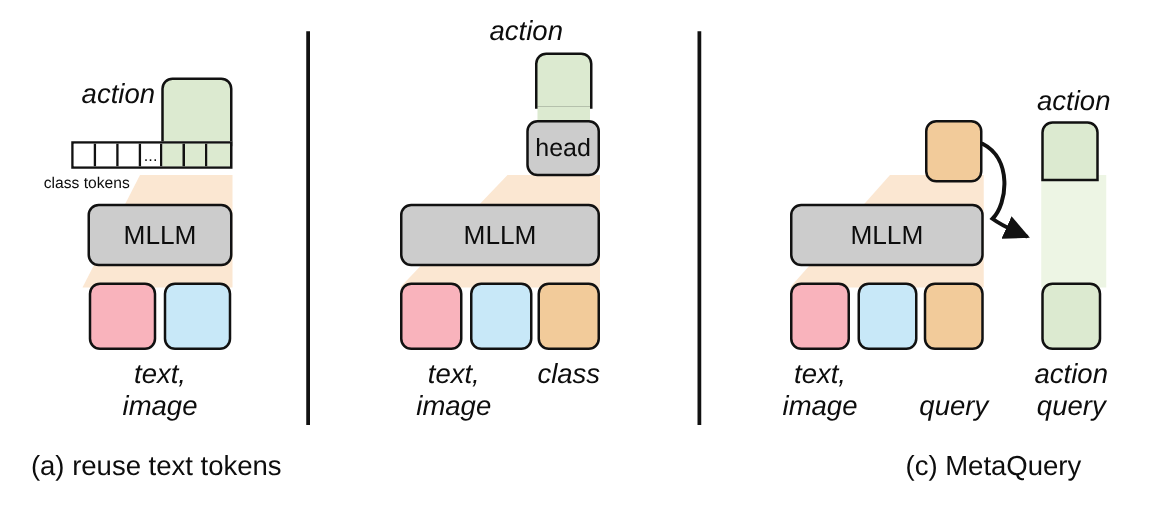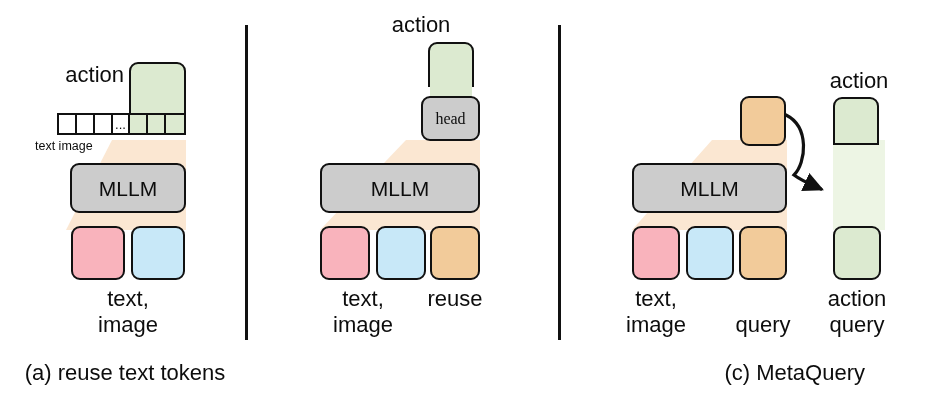--- a/index.html
+++ b/index.html
@@ -22,21 +22,21 @@
 
   .c-green{background:#dcead0;}
   .c-grey{background:#cccccc;}
   .c-pink{background:#f9b3bc;}
   .c-blue{background:#c8e8f8;}
   .c-orange{background:#f2cb9a;}
   .c-white{background:#ffffff;}
 
   .label{
     position:absolute;font-size:22px;line-height:1.12;
-    text-align:center;white-space:nowrap;color:#0d0d0d;
+    text-align:center;white-space:nowrap;color:#0d0d0d;font-style:italic;
   }
   .label.two{white-space:normal;}
   .tiny{position:absolute;font-size:12.5px;line-height:1;color:#0d0d0d;white-space:nowrap;}
 
   .divider{position:absolute;width:3px;background:#111111;}
 
   .caption{
     position:absolute;font-size:22px;line-height:1;color:#0d0d0d;
     white-space:nowrap;text-align:center;
   }
@@ -69,21 +69,21 @@
   <div class="strip" style="left:57px;top:113px;width:129px;height:22px;">
     <div class="cell c-white" style="width:18.43px;"></div>
     <div class="cell c-white" style="width:18.43px;"></div>
     <div class="cell c-white" style="width:18.43px;"></div>
     <div class="cell c-white" style="width:18.43px;">...</div>
     <div class="cell c-green" style="width:18.43px;"></div>
     <div class="cell c-green" style="width:18.43px;"></div>
     <div class="cell c-green" style="width:18.43px;"></div>
   </div>
 
-  <div class="tiny" style="left:35px;top:140px;">text image</div>
+  <div class="tiny" style="left:35px;top:140px;">class tokens</div>
 
   <div class="box rbox c-grey" style="left:70px;top:163px;width:116px;height:50px;">MLLM</div>
 
   <div class="box rbox c-pink" style="left:71px;top:226px;width:54px;height:54px;"></div>
   <div class="box rbox c-blue" style="left:131px;top:226px;width:54px;height:54px;"></div>
 
   <div class="label two" style="left:78px;top:287px;width:100px;">text,</div>
   <div class="label two" style="left:78px;top:313px;width:100px;">image</div>
 
   <div class="caption" style="left:0px;top:362px;width:250px;">(a) reuse text tokens</div>
@@ -93,32 +93,32 @@
   <svg class="arrow" style="left:320px;top:140px;width:160px;height:90px;">
     <polygon points="86,0 160,0 160,90 0,90" fill="#fbe7d2"></polygon>
   </svg>
 
   <div class="label" style="left:381px;top:13px;width:80px;">action</div>
 
   <div class="box topcap c-green" style="left:428px;top:42px;width:46px;height:45px;"></div>
 
   <div class="band-dark" style="left:430px;top:85px;width:42px;height:14px;"></div>
 
-  <div class="box rbox c-grey" style="left:421px;top:96px;width:59px;height:45px;font-size:16px;font-family:Liberation Serif, serif;">head</div>
+  <div class="box rbox c-grey" style="left:421px;top:96px;width:59px;height:45px;font-size:20px;">head</div>
 
   <div class="box rbox c-grey" style="left:320px;top:163px;width:160px;height:50px;">MLLM</div>
 
   <div class="box rbox c-pink" style="left:320px;top:226px;width:50px;height:54px;"></div>
   <div class="box rbox c-blue" style="left:376px;top:226px;width:50px;height:54px;"></div>
   <div class="box rbox c-orange" style="left:430px;top:226px;width:50px;height:54px;"></div>
 
   <div class="label" style="left:318px;top:287px;width:90px;">text,</div>
   <div class="label" style="left:318px;top:313px;width:90px;">image</div>
 
-  <div class="label" style="left:410px;top:287px;width:90px;">reuse</div>
+  <div class="label" style="left:410px;top:287px;width:90px;">class</div>
 
 
   <div class="divider" style="left:558px;top:25px;height:315px;"></div>
 
   <svg class="arrow" style="left:632px;top:140px;width:155px;height:90px;">
     <polygon points="80,0 155,0 155,90 0,90" fill="#fbe7d2"></polygon>
   </svg>
 
   <div class="band" style="left:833px;top:140px;width:52px;height:90px;"></div>
 

